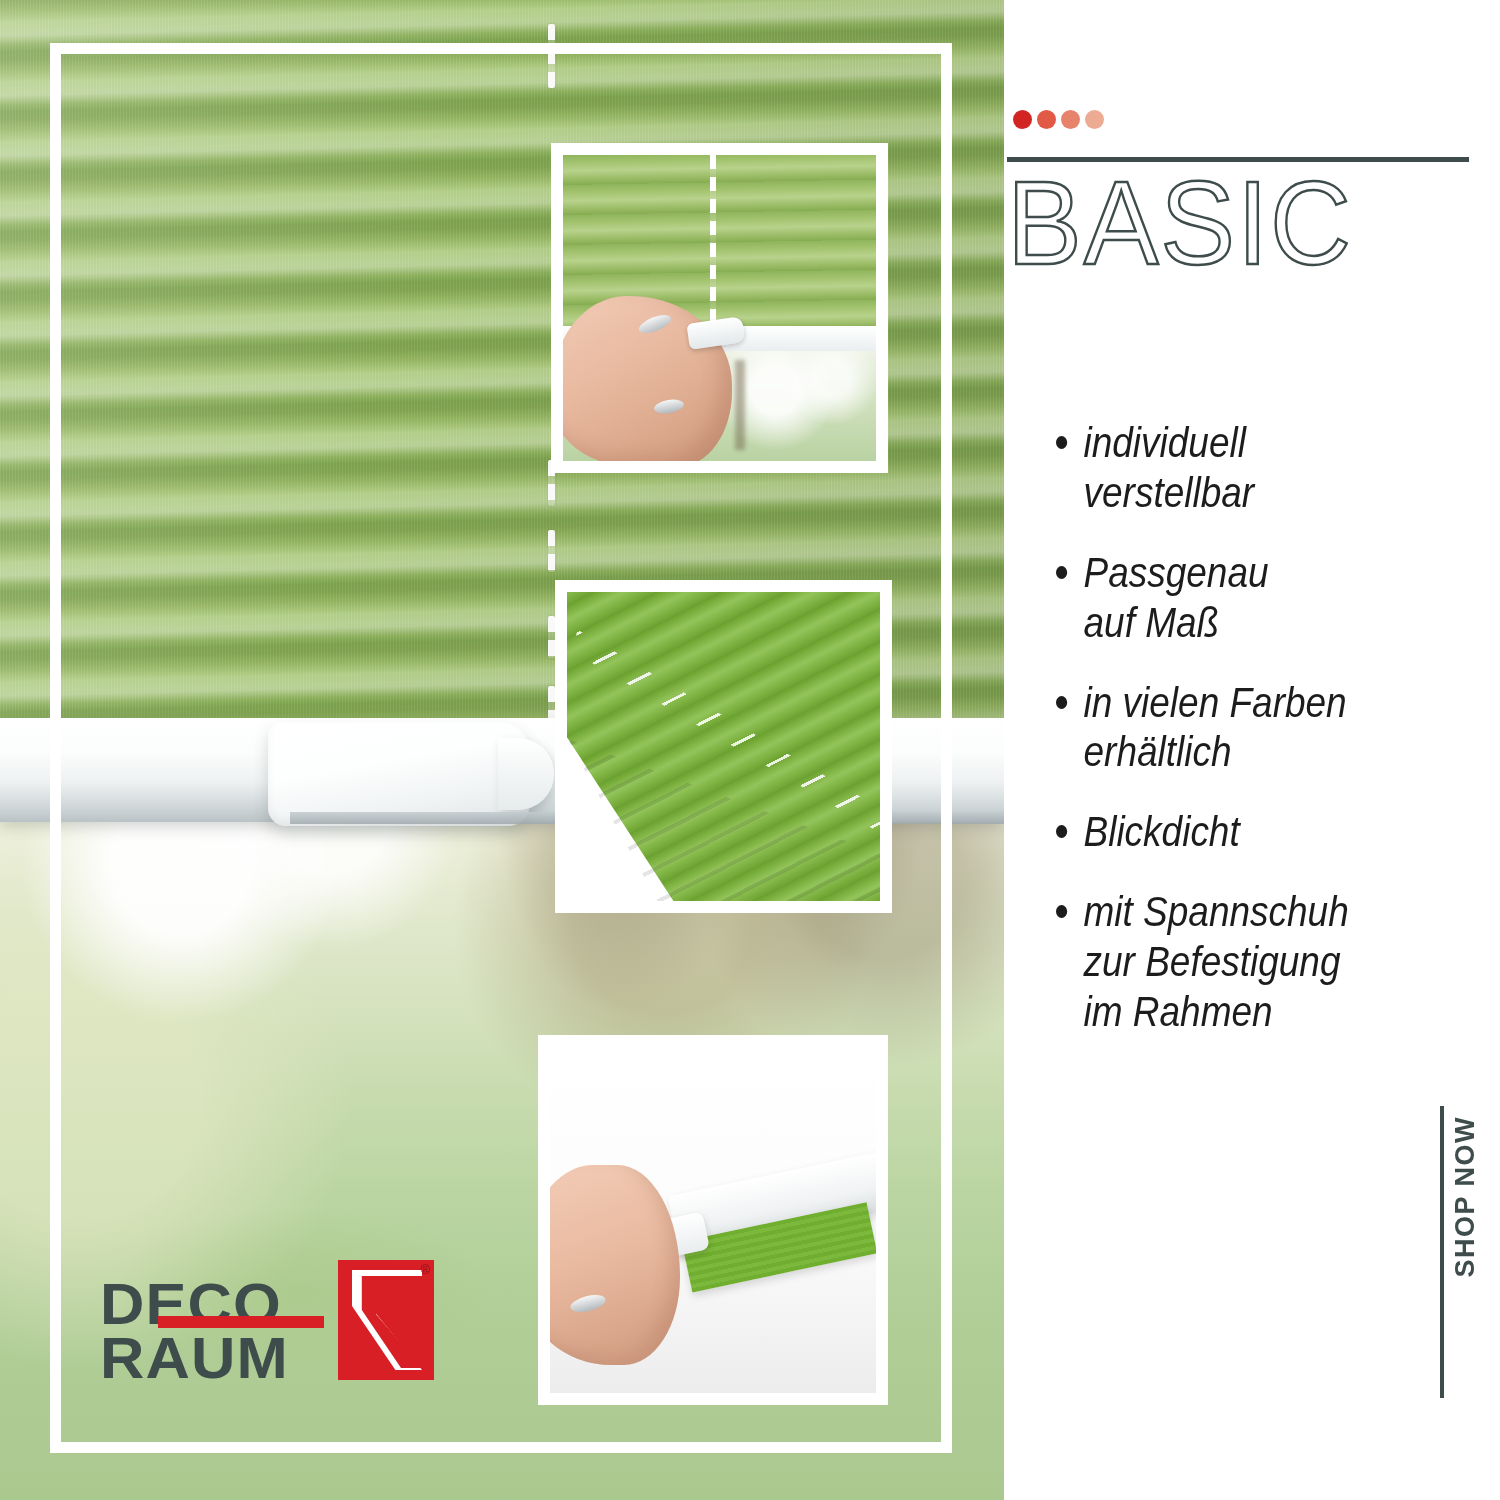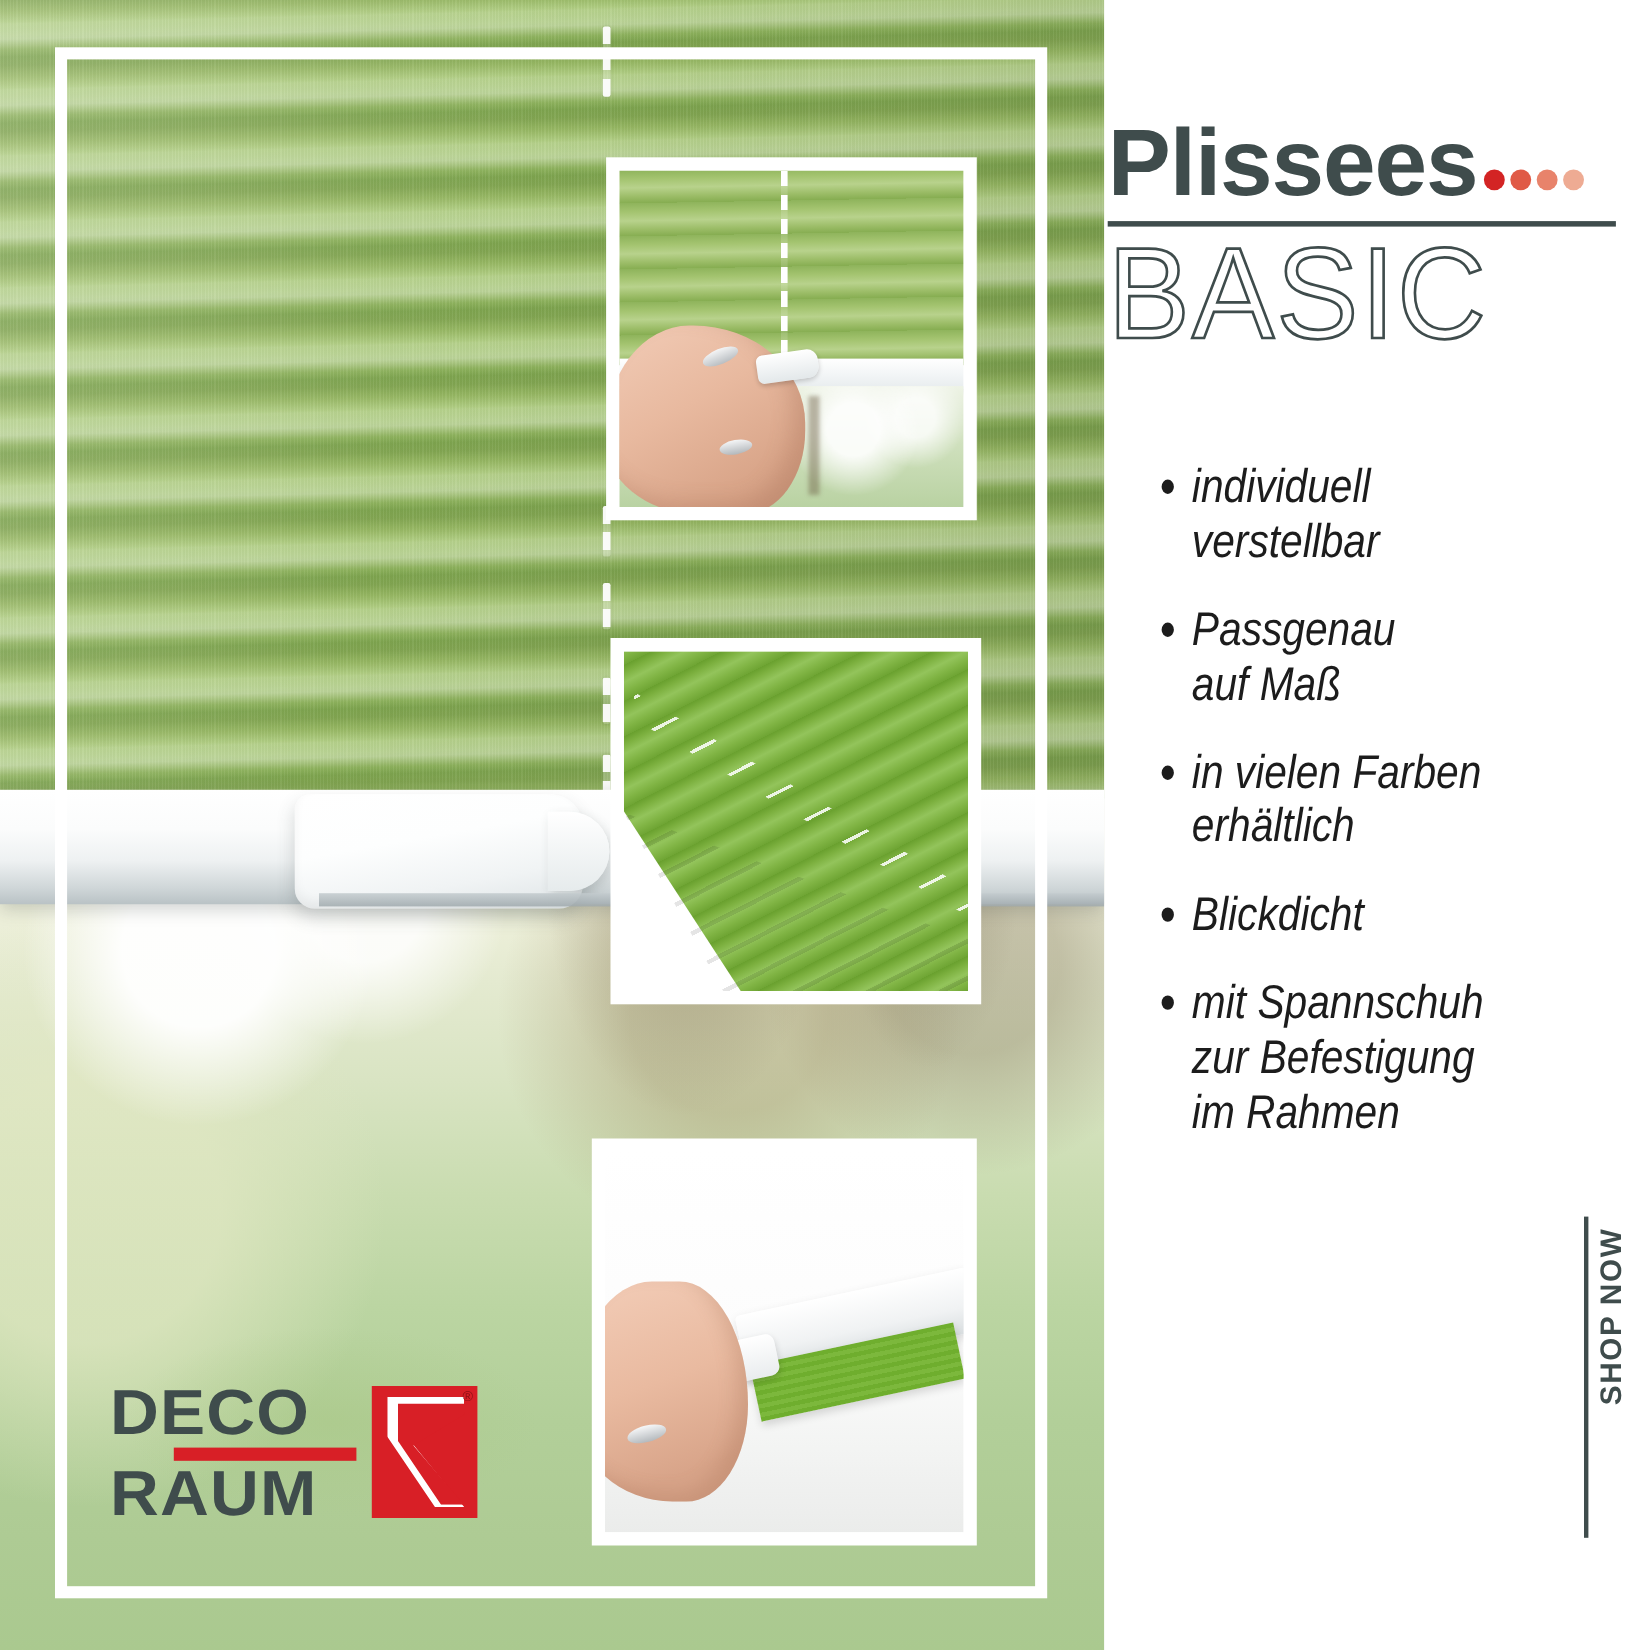--- a/index.html
+++ b/index.html
@@ -217,21 +217,21 @@
   .i3-ring{
     position:absolute; left:6%; top:72%; width:36px; height:15px;
     background:linear-gradient(180deg,#f6f7f8,#b4b9bd);
     border-radius:50%; transform:rotate(-14deg);
   }
 
   
   .logo{ position:absolute; left:100px; top:1258px; width:334px; height:126px; }
   .logo-text{
     position:absolute; left:0; top:0; width:236px; height:126px;
-    display:flex; flex-direction:column; justify-content:space-between;
+    display:flex; flex-direction:column; justify-content:flex-end;
   }
   .logo-line{
     font-weight:bold; font-size:58px; line-height:0.92;
     color:#3f4c4c; letter-spacing:1px;
     font-family:"Liberation Sans", sans-serif;
     transform:scaleX(1.06); transform-origin:left center;
   }
   .logo-bar{
     position:absolute; left:58px; top:58px; width:166px; height:12px; background:#d81f26;
   }
@@ -371,21 +371,20 @@
       </div>
     </div>
   </div>
 
   <div class="outer-frame"></div>
 
   <div class="right-panel">
 
     <div class="title-wrap">
       <div class="title-main">
-        <span>Plissees</span>
         <span class="dots">
           <i class="dot" style="background:#d32424"></i>
           <i class="dot" style="background:#e05a46"></i>
           <i class="dot" style="background:#e8836b"></i>
           <i class="dot" style="background:#eeab93"></i>
         </span>
       </div>
       <div class="rule"></div>
       <div class="title-sub">BASIC</div>
     </div>

